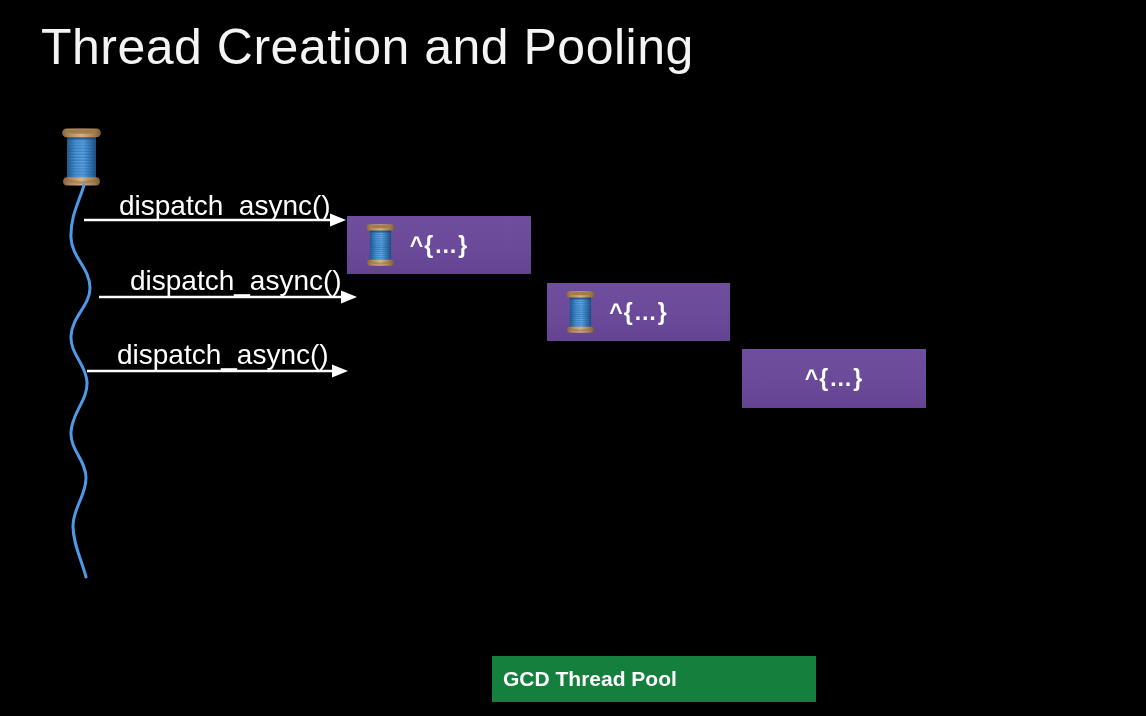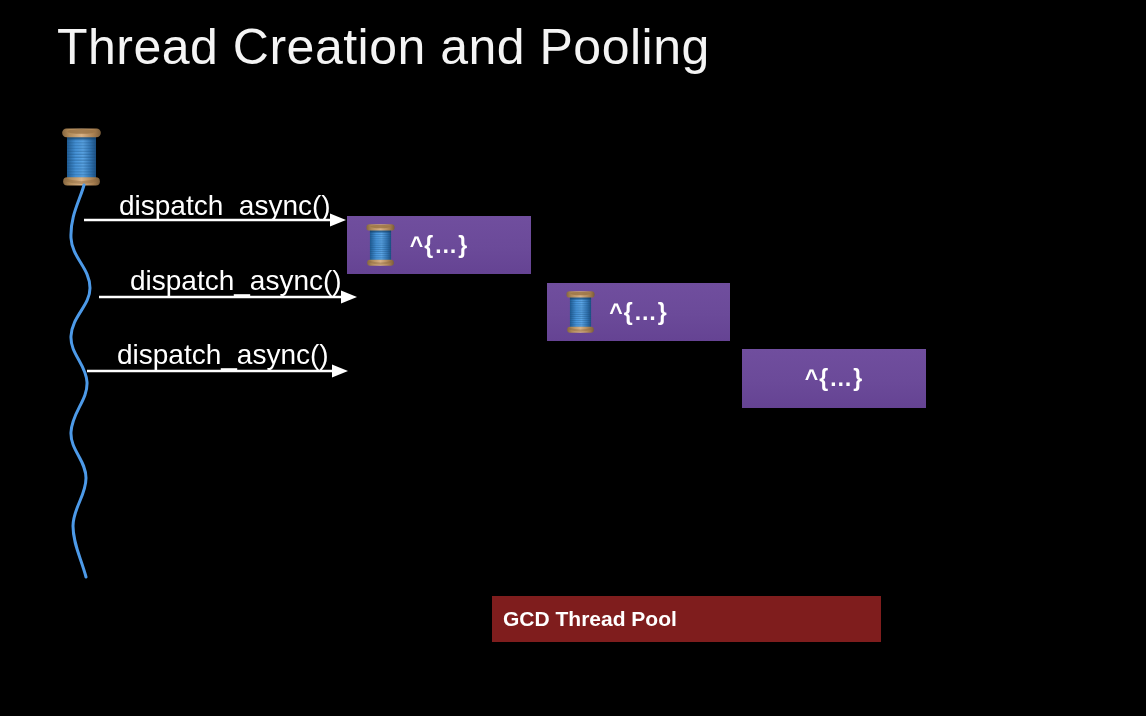--- a/index.html
+++ b/index.html
@@ -10,21 +10,21 @@
   .slide {
     position: relative;
     width: 1146px;
     height: 716px;
     background: #000000;
     overflow: hidden;
     font-family: "Liberation Sans", sans-serif;
   }
   .title {
     position: absolute;
-    left: 57px;
+    left: 41px;
     top: 18px;
     margin: 0;
     font-size: 50px;
     font-weight: 300;
     letter-spacing: 0.5px;
     color: #f4f4f4;
   }
   .diagram-canvas {
     position: absolute;
     left: 0;
@@ -68,24 +68,24 @@
   .block-label {
     color: #ffffff;
     font-size: 23px;
     font-weight: bold;
     letter-spacing: 1px;
     white-space: nowrap;
   }
   .pool-box {
     position: absolute;
     left: 492px;
-    top: 596px;
-    width: 389px;
+    top: 656px;
+    width: 324px;
     height: 46px;
-    background: #7f1d1d;
+    background: #15803d;
     display: flex;
     align-items: center;
   }
   .pool-label {
     color: #ffffff;
     font-size: 21px;
     font-weight: 600;
     padding-left: 11px;
     white-space: nowrap;
   }

